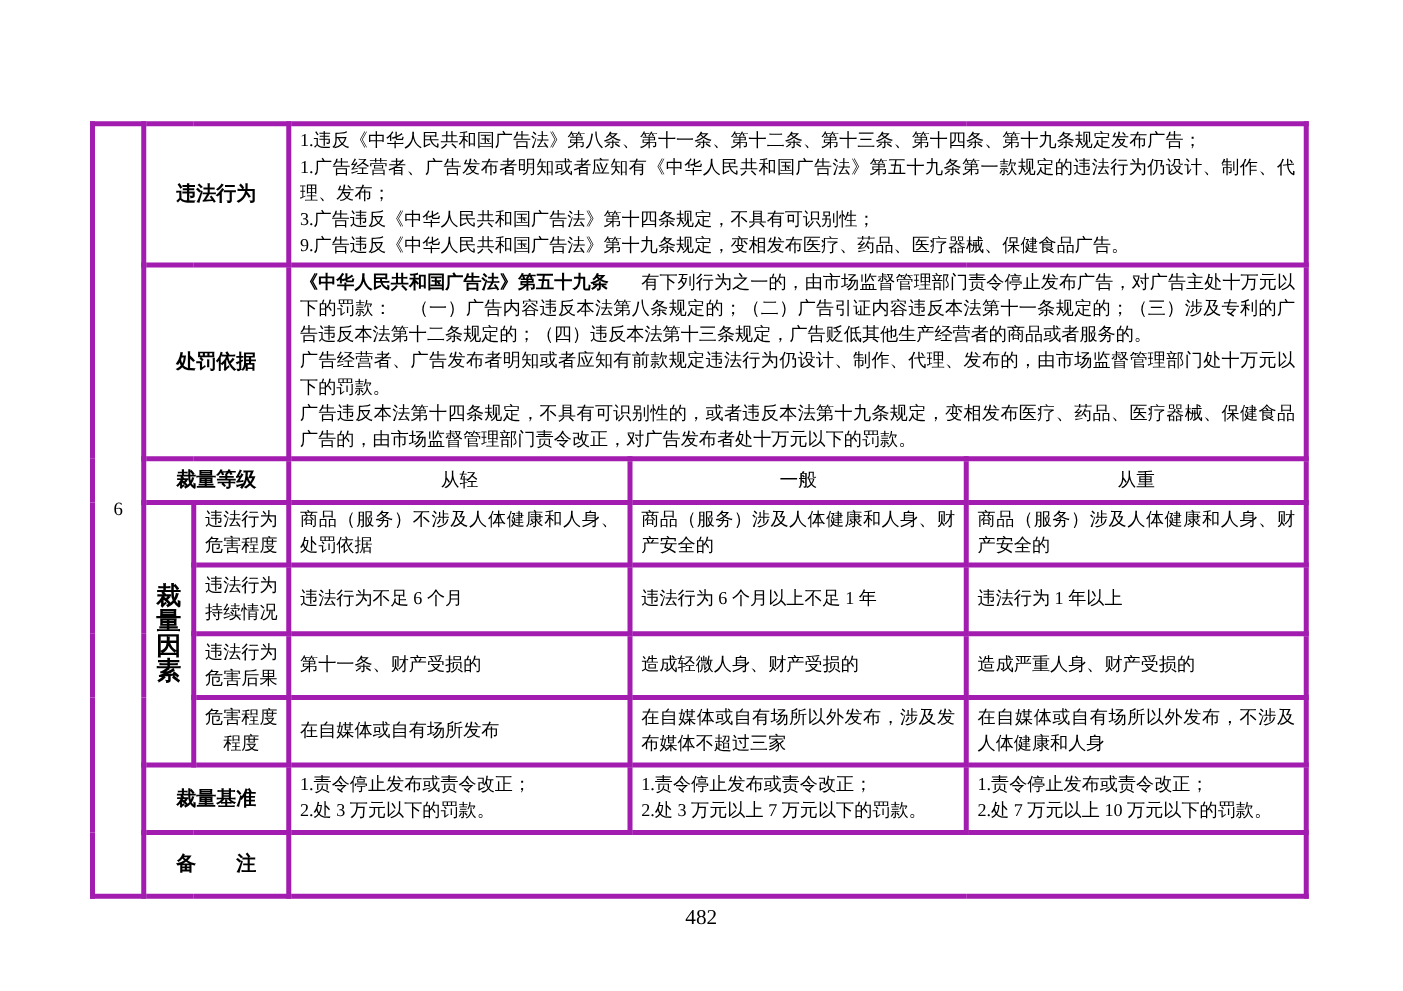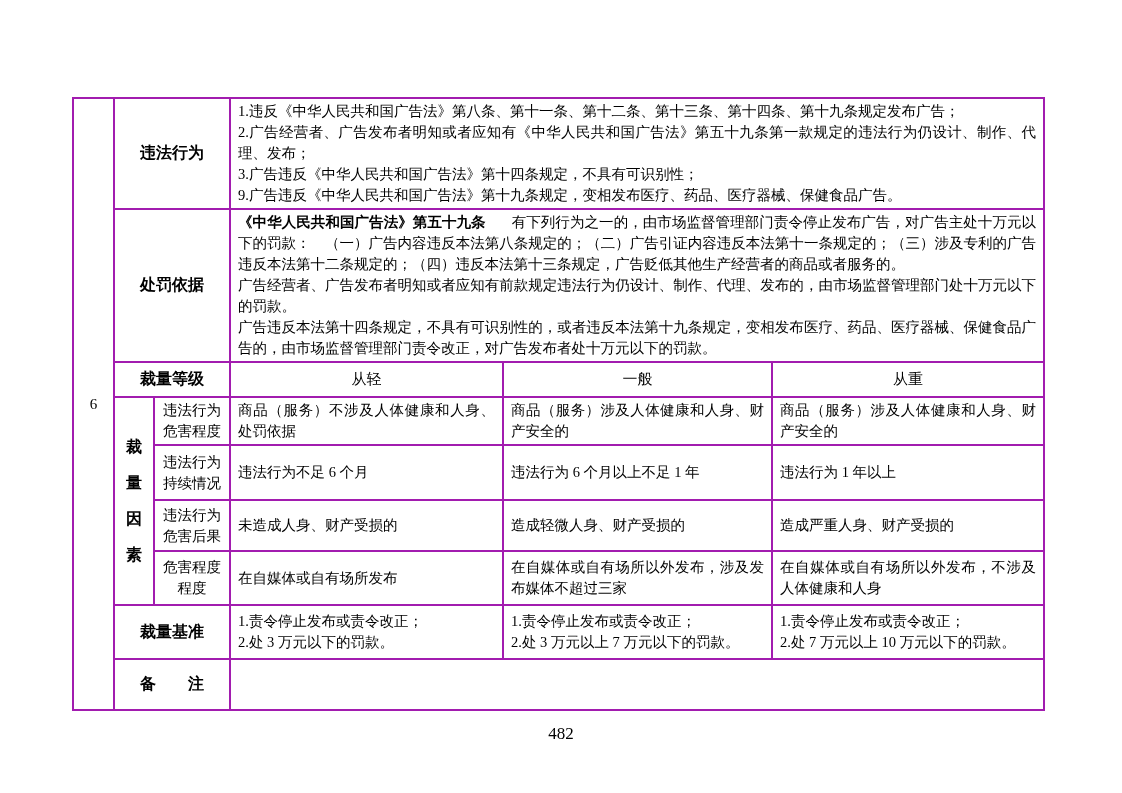--- a/index.html
+++ b/index.html
@@ -17,21 +17,21 @@
   }
   .penalty-table {
     position: absolute;
     left: 72px;
     top: 97px;
     width: 971px;
     border-collapse: collapse;
     table-layout: fixed;
   }
   .penalty-table td {
-    border: 2px solid #a21caf;
+    border: 4px solid #a21caf;
     overflow: hidden;
   }
   tr.r1 { height: 106px; }
   tr.r2 { height: 151px; }
   tr.r3 { height: 35px; }
   tr.r4 { height: 45px; }
   tr.r5 { height: 55px; }
   tr.r6 { height: 51px; }
   tr.r7 { height: 54px; }
   tr.r8 { height: 54px; }
@@ -73,23 +73,23 @@
     padding: 2px;
   }
   .vlabel-cell {
     text-align: center;
     vertical-align: middle;
   }
   .vtext {
     width: 1em;
     margin: 0 auto;
     word-break: break-all;
-    line-height: 36px;
+    line-height: 20px;
     font-weight: bold;
-    font-size: 16px;
+    font-size: 20px;
   }
   .page-number {
     position: absolute;
     left: 0;
     right: 0;
     top: 724px;
     text-align: center;
     font-size: 17px;
   }
 </style>
@@ -107,21 +107,21 @@
       <col style="width:272px">
     </colgroup>
     <tbody>
       <tr class="r1">
         <td class="num-cell" rowspan="9">
           <span>6</span>
         </td>
         <td class="label-cell" colspan="2">违法行为</td>
         <td class="content-cell" colspan="3">
           <div>1.违反《中华人民共和国广告法》第八条、第十一条、第十二条、第十三条、第十四条、第十九条规定发布广告；</div>
-          <div>2.广告经营者、广告发布者明知或者应知有《中华人民共和国广告法》第五十九条第一款规定的违法行为仍设计、制作、代理、发布；</div>
+          <div>1.广告经营者、广告发布者明知或者应知有《中华人民共和国广告法》第五十九条第一款规定的违法行为仍设计、制作、代理、发布；</div>
           <div>3.广告违反《中华人民共和国广告法》第十四条规定，不具有可识别性；</div>
           <div>9.广告违反《中华人民共和国广告法》第十九条规定，变相发布医疗、药品、医疗器械、保健食品广告。</div>
         </td>
       </tr>
       <tr class="r2">
         <td class="label-cell" colspan="2">处罚依据</td>
         <td class="content-cell" colspan="3">
           <p><span class="lead">《中华人民共和国广告法》第五十九条</span><span>有下列行为之一的，由市场监督管理部门责令停止发布广告，对广告主处十万元以下的罚款：　（一）广告内容违反本法第八条规定的；（二）广告引证内容违反本法第十一条规定的；（三）涉及专利的广告违反本法第十二条规定的；（四）违反本法第十三条规定，广告贬低其他生产经营者的商品或者服务的。</span></p>
           <p>广告经营者、广告发布者明知或者应知有前款规定违法行为仍设计、制作、代理、发布的，由市场监督管理部门处十万元以下的罚款。</p>
           <p>广告违反本法第十四条规定，不具有可识别性的，或者违反本法第十九条规定，变相发布医疗、药品、医疗器械、保健食品广告的，由市场监督管理部门责令改正，对广告发布者处十万元以下的罚款。</p>
@@ -152,21 +152,21 @@
         </td>
         <td class="content-cell">违法行为不足 6 个月</td>
         <td class="content-cell">违法行为 6 个月以上不足 1 年</td>
         <td class="content-cell">违法行为 1 年以上</td>
       </tr>
       <tr class="r6">
         <td class="sublabel-cell">
           <div>违法行为</div>
           <div>危害后果</div>
         </td>
-        <td class="content-cell">未造成人身、财产受损的</td>
+        <td class="content-cell">第十一条、财产受损的</td>
         <td class="content-cell">造成轻微人身、财产受损的</td>
         <td class="content-cell">造成严重人身、财产受损的</td>
       </tr>
       <tr class="r7">
         <td class="sublabel-cell">
           <div>危害程度</div>
           <div>程度</div>
         </td>
         <td class="content-cell">在自媒体或自有场所发布</td>
         <td class="content-cell">在自媒体或自有场所以外发布，涉及发布媒体不超过三家</td>

